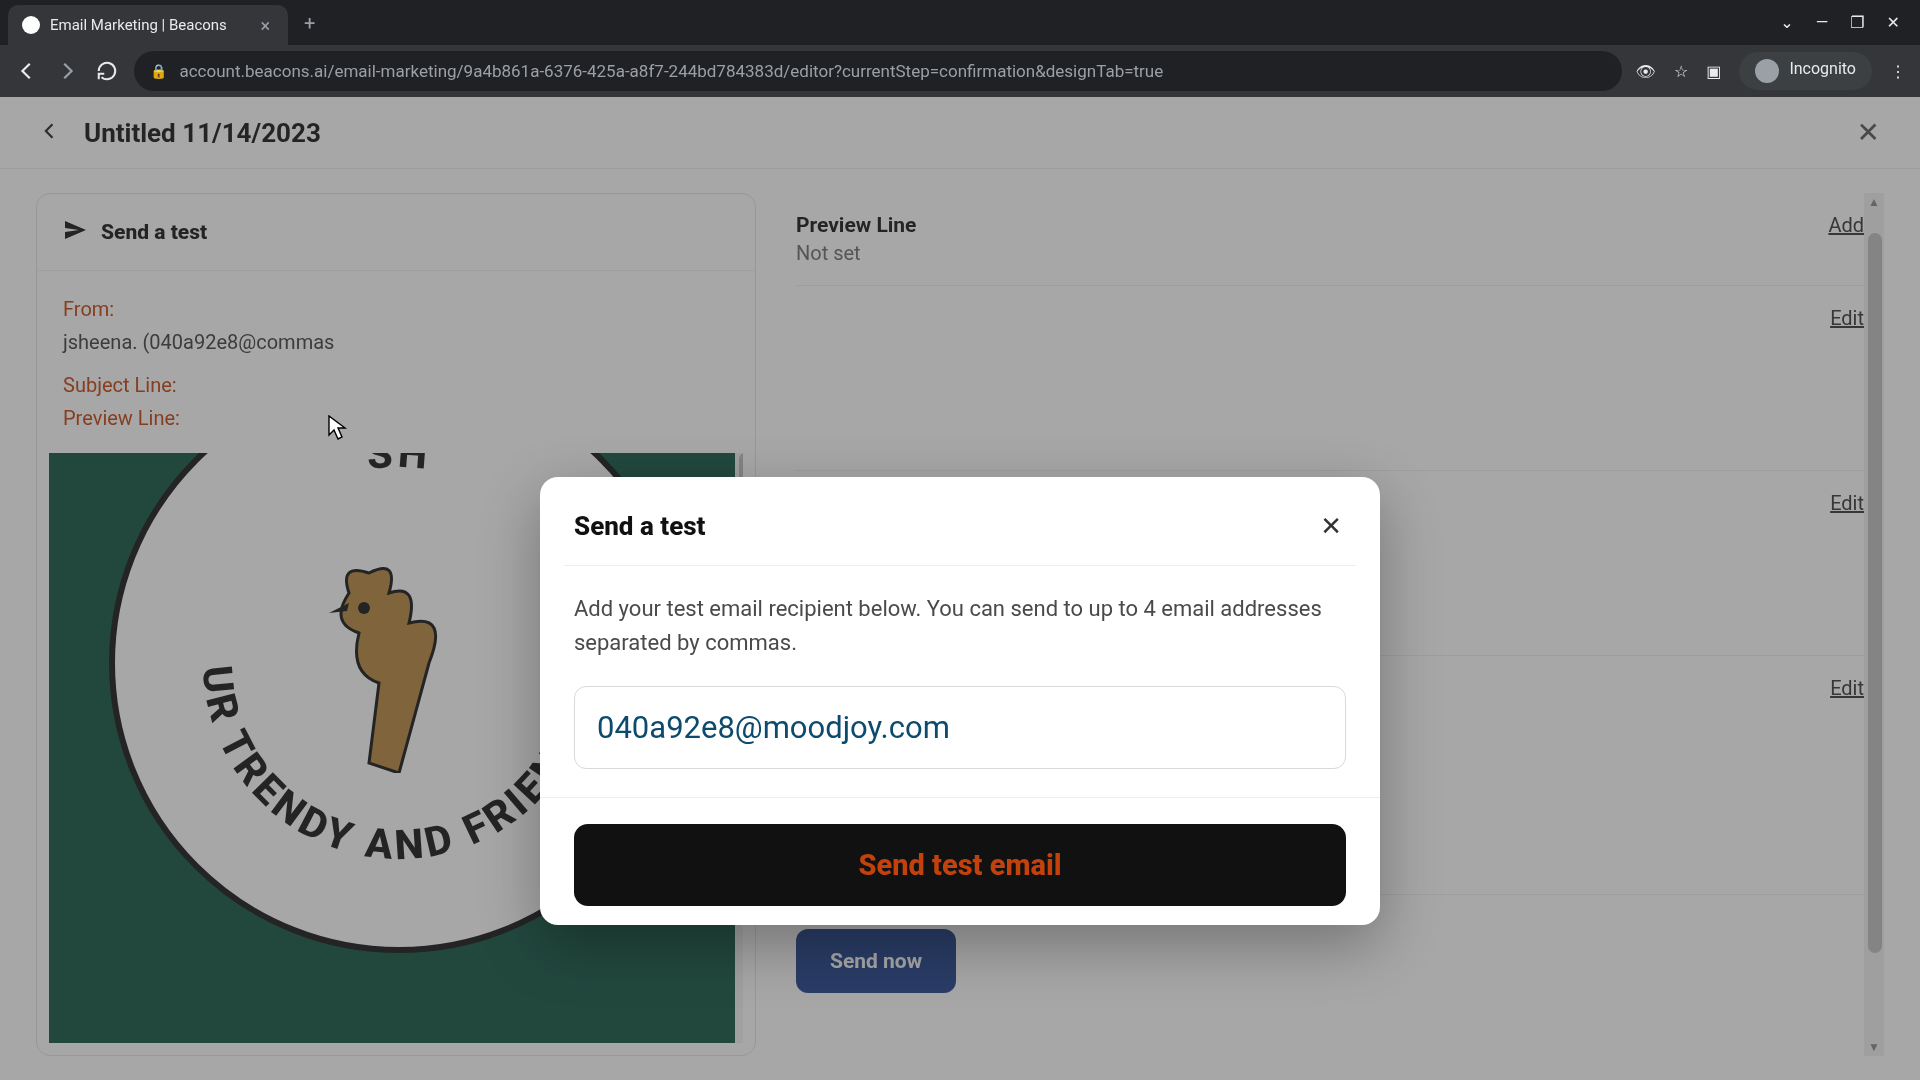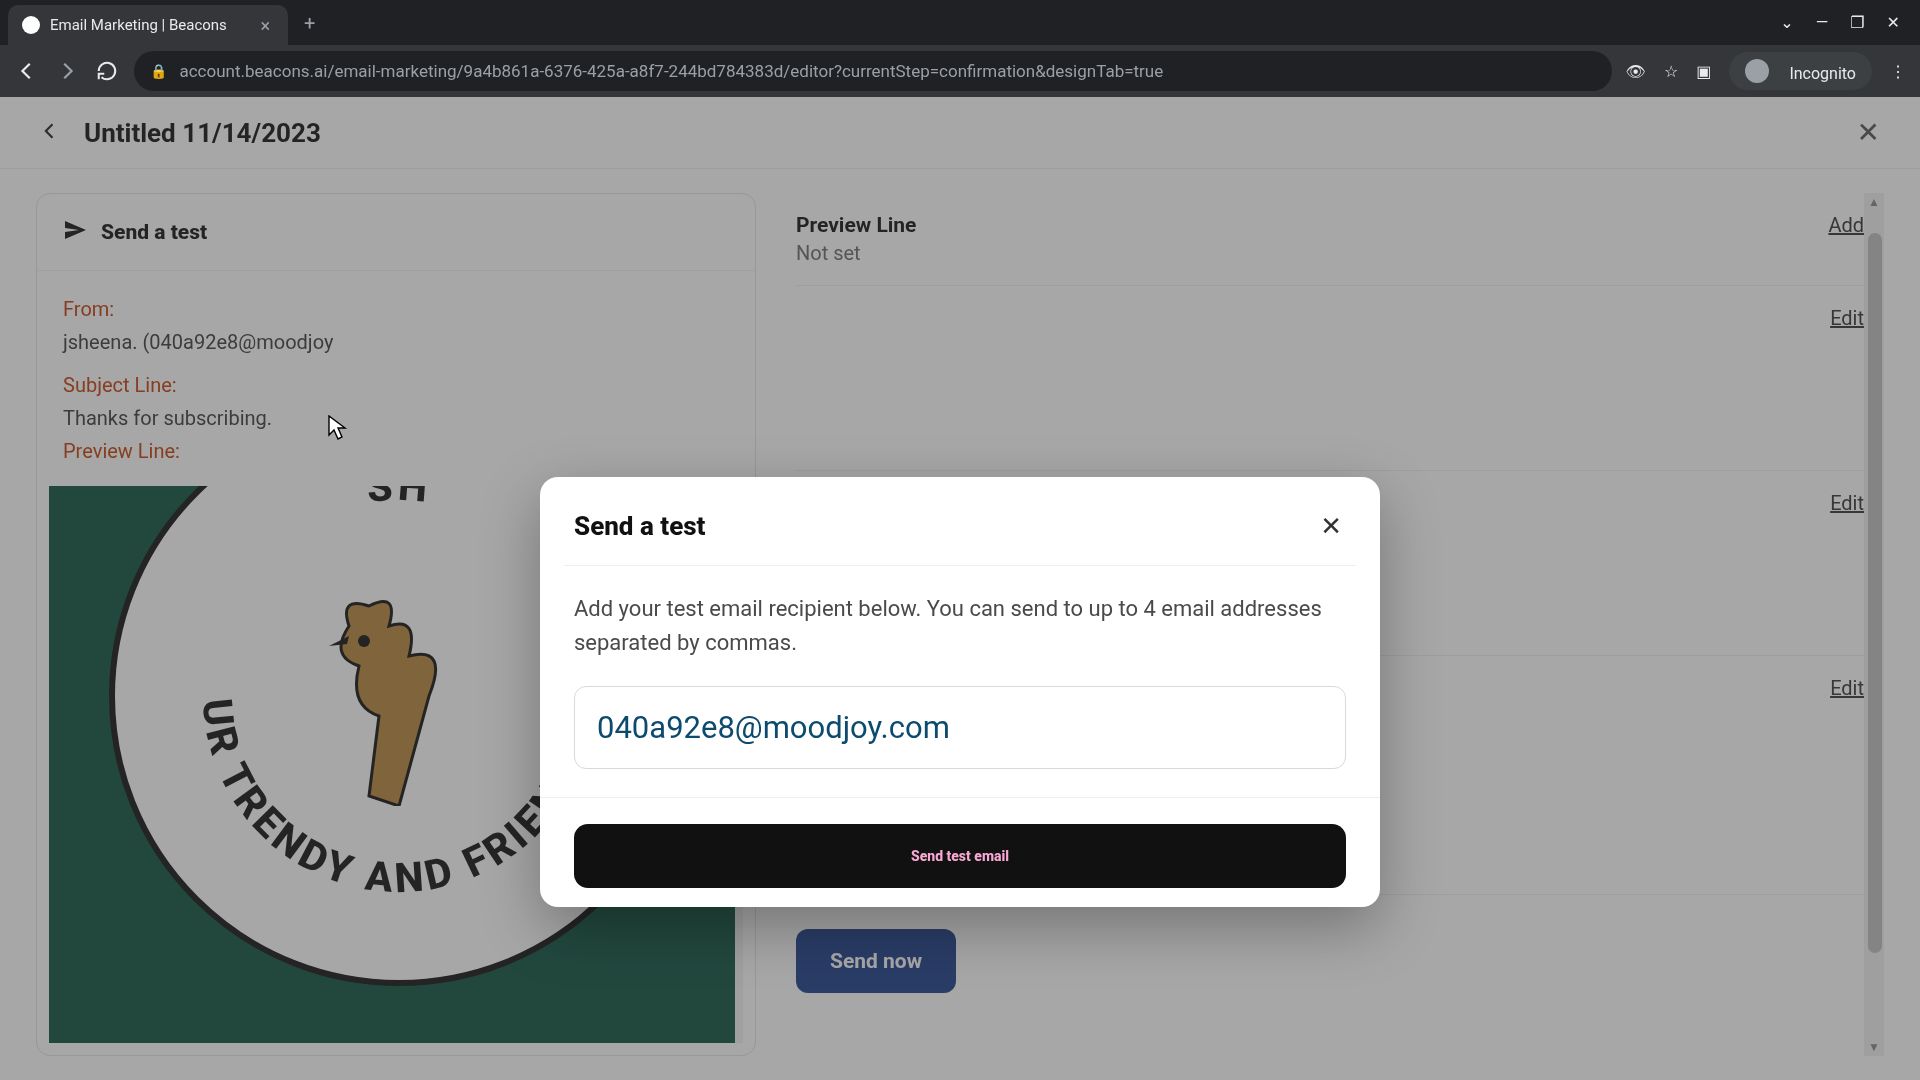--- a/index.html
+++ b/index.html
@@ -17,21 +17,21 @@
 .window-controls span{cursor:pointer;font-size:16px}
 
 .addr-bar{height:52px;display:flex;align-items:center;padding:0 14px;gap:14px;background:#35363a}
 .nav-btn{width:26px;height:26px;display:flex;align-items:center;justify-content:center;cursor:pointer;color:#9aa0a6}
 .nav-btn.active{color:#e8eaed}
 .nav-btn svg{width:22px;height:22px}
 .url-box{flex:1;background:#202124;border-radius:22px;height:40px;display:flex;align-items:center;padding:0 16px;gap:12px;color:#9aa0a6;font-size:17px}
 .url-lock{font-size:14px}
 .url-text{flex:1;white-space:nowrap;overflow:hidden}
 .addr-right{display:flex;align-items:center;gap:18px;color:#e8eaed}
-.incognito-pill{display:flex;align-items:flex-end;gap:20px;background:#3c4043;border-radius:22px;padding:7px 16px;font-size:16px}
+.incognito-pill{display:flex;align-items:flex-start;gap:10px;background:#3c4043;border-radius:22px;padding:7px 16px;font-size:16px}
 .incog-icon{width:24px;height:24px;background:#9aa0a6;border-radius:50%}
 
 
 .app{position:relative;height:983px;background:#fff}
 .scrim{position:absolute;inset:0;background:rgba(60,60,60,.45);z-index:5}
 
 .app-header{height:72px;display:flex;align-items:center;padding:0 40px;gap:24px;border-bottom:1px solid #eee}
 .app-back svg{width:20px;height:20px}
 .app-title{font-size:26px;font-weight:700;color:#111}
 .app-close{margin-left:auto;font-size:28px;color:#555;cursor:pointer}
@@ -82,21 +82,21 @@
 
 .modal{position:absolute;z-index:20;left:540px;top:380px;width:840px;background:#fff;border-radius:18px;box-shadow:0 20px 60px rgba(0,0,0,.3);padding:0}
 .modal-head{display:flex;align-items:center;justify-content:space-between;padding:30px 34px 20px}
 .modal-title{font-size:26px;font-weight:800;color:#111}
 .modal-x{font-size:26px;color:#333;cursor:pointer;padding:4px}
 .modal-rule{border:none;border-top:1px solid #eee;margin:0 24px}
 .modal-body{padding:26px 34px 19px}
 .modal-desc{font-size:22px;color:#4a4a4a;line-height:1.55;margin-bottom:26px}
 .modal-input{width:100%;border:1.5px solid #d9d9d9;border-radius:12px;padding:22px 22px;font-size:31px;color:#0c4a6e;outline:none}
 .modal-divider{border:none;border-top:1px solid #eee;margin:28px -34px 26px}
-.modal-btn{width:100%;background:#111;color:#f9a8d4;border:none;border-radius:14px;padding:24px;font-size:14px;font-weight:800;cursor:pointer}
+.modal-btn{width:100%;background:#111;color:#c2410c;border:none;border-radius:14px;padding:24px;font-size:29px;font-weight:800;cursor:pointer}
 
 
 .cursor{position:absolute;left:328px;top:318px;z-index:30}
 .cursor svg{width:20px;height:26px}
 </style>
 </head>
 <body>
 
 <div class="browser-chrome">
   <div class="tab-bar">
@@ -165,23 +165,22 @@
       <div class="left-top">
         <span class="send-icon">
           <svg viewBox="0 0 24 24" fill="#111">
               <path d="M2 21l21-9L2 3v7l14 2-14 2v7z"></path>
             </svg>
         </span>
         <span class="send-label">Send a test</span>
       </div>
       <div class="left-meta">
         <div><span class="meta-label">From:</span></div>
-        <div>jsheena. (040a92e8@moodjoy</div>
+        <div>jsheena. (040a92e8@commas</div>
         <div style="margin-top:10px"><span class="meta-label">Subject Line:</span></div>
-        <div>Thanks for subscribing.</div>
         <div style=""><span class="meta-label">Preview Line:</span></div>
       </div>
       <div class="preview-area">
         <div class="logo-circle">
           <svg class="curved-text" viewBox="0 0 580 580">
             <defs>
               <path id="topArc" d="M 90 290 A 200 200 0 0 1 490 290"></path>
               <path id="botArc" d="M 90 290 A 200 200 0 0 0 490 290"></path>
             </defs>
             <text><textPath href="#topArc" startOffset="50%" text-anchor="middle">SH</textPath></text>

